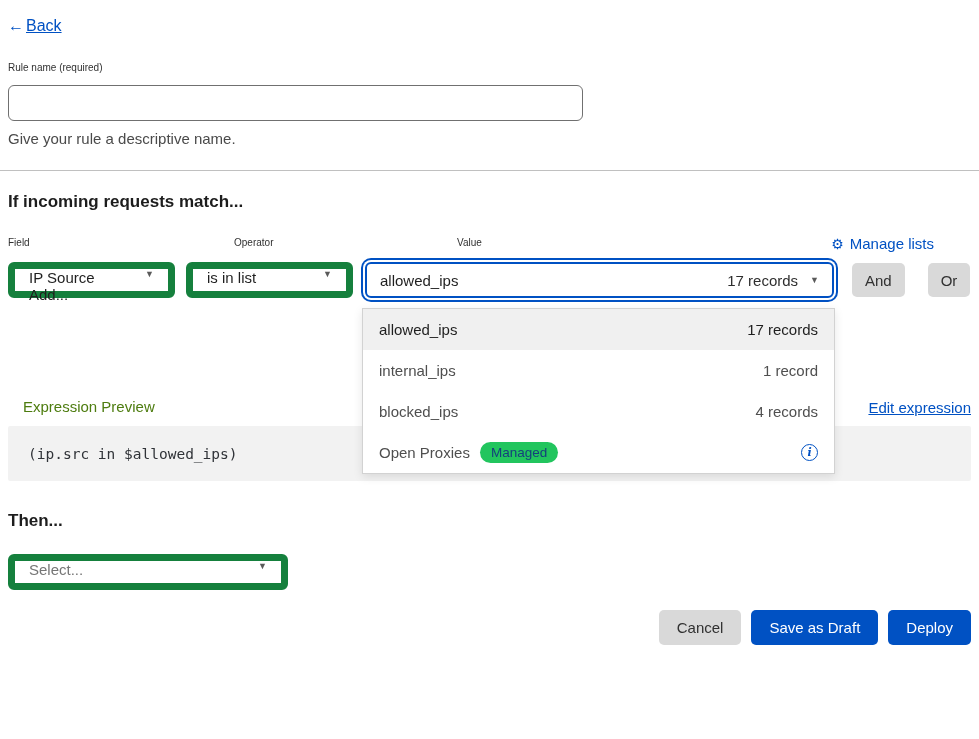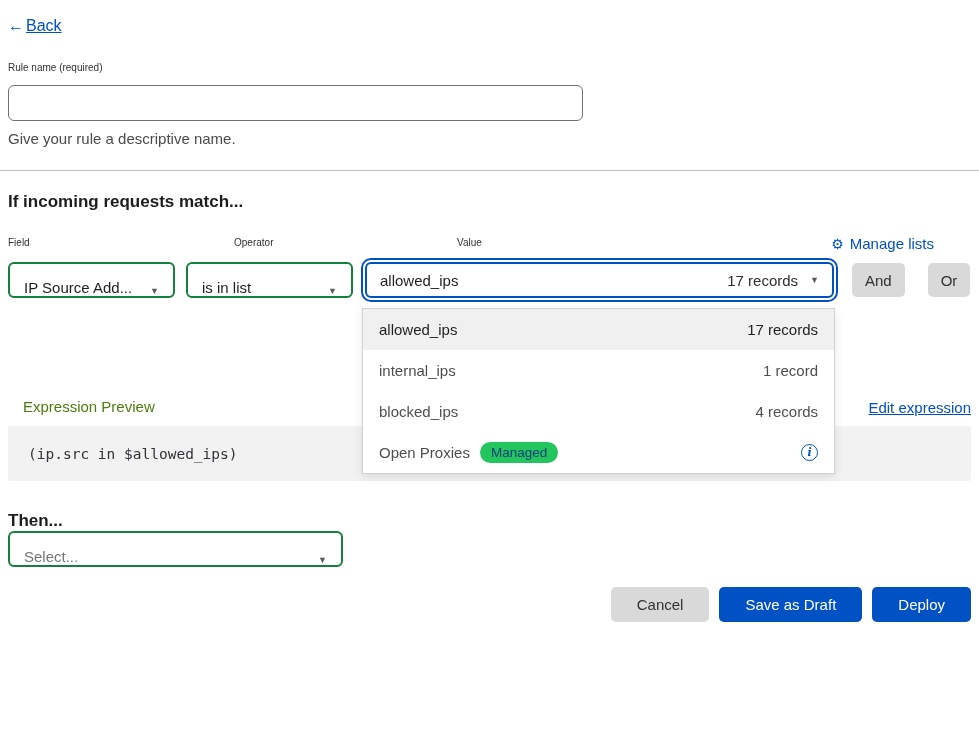--- a/index.html
+++ b/index.html
@@ -60,22 +60,22 @@
   .col-value { width: 477px; margin-left: 8px; position: relative; }
   .value-label-row { display: flex; justify-content: space-between; align-items: flex-end; }
   .manage-lists-link {
     color: #0051c3; font-size: 15px; cursor: pointer;
     display: inline-flex; align-items: center; gap: 6px;
   }
   .manage-lists-link .link-text { }
   .gear-glyph { font-size: 14px; line-height: 14px; text-decoration: none; }
 
   .fake-select {
-    height: 36px; background: #fff; border: 2px solid #15803d; border-radius: 6px;
-    display: flex; align-items: flex-end; padding: 0 14px; cursor: pointer;
+    height: 36px; background: #fff; border: 7px solid #15803d; border-radius: 6px;
+    display: flex; align-items: flex-start; padding: 0 14px; cursor: pointer;
     font-size: 15px; color: #1f1f1f;
   }
   .fake-select .chevron { margin-left: auto; color: #5a5a5a; font-size: 9px; padding-left: 10px; }
   .select-placeholder { color: #757575; }
 
   .value-select {
     margin: 0 4px; height: 36px; background: #fff;
     border: 2px solid #0051c3; border-radius: 6px;
     box-shadow: 0 0 0 2px #ffffff, 0 0 0 4px #0051c3;
     display: flex; align-items: center; padding: 0 13px; cursor: pointer; font-size: 15px;
@@ -126,27 +126,27 @@
     display: flex; align-items: center; padding: 0 20px;
   }
   .expr-code {
     font-family: "DejaVu Sans Mono", "Liberation Mono", monospace;
     font-size: 14.5px; color: #303338;
   }
 
   
   .then-heading { margin-top: 30px; }
   .action-label { margin-top: 14px; }
-  .action-select { margin-top: 0; width: 335px; }
+  .action-select { margin-top: 23px; width: 280px; }
 
   
   .footer { margin-top: 20px; display: flex; justify-content: flex-end; gap: 10px; }
   .btn {
     height: 35px; border: none; border-radius: 5px; font-size: 15px;
-    padding: 0 26px; cursor: pointer; font-family: inherit;
+    padding: 0 18px; cursor: pointer; font-family: inherit;
   }
   .btn-secondary { background: #d9d9d9; color: #313131; }
   .btn-primary { background: #0051c3; color: #ffffff; }
 </style>
 </head>
 <body>
 
 <div class="page">
 
   <div class="back-row">

